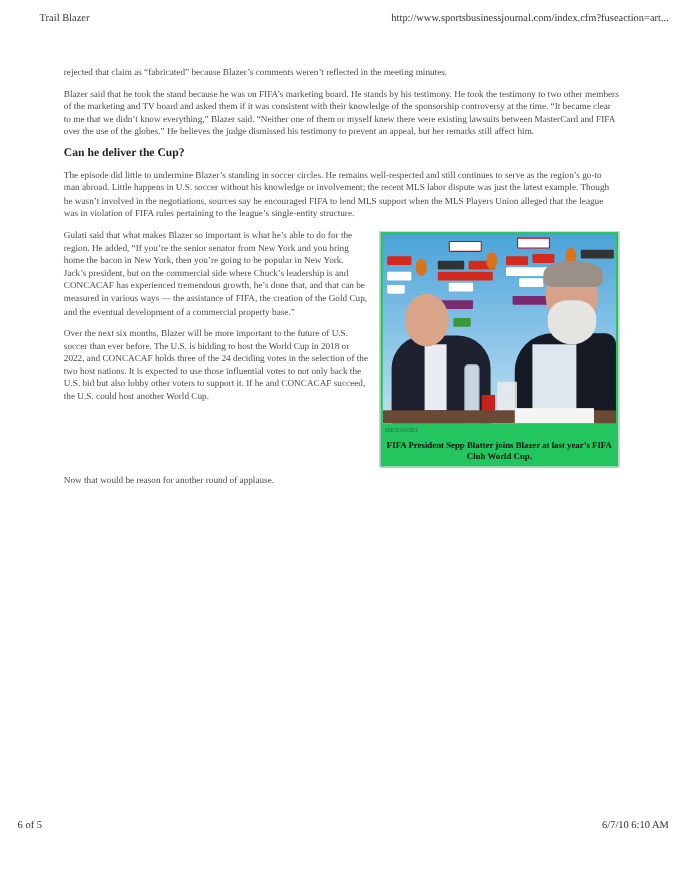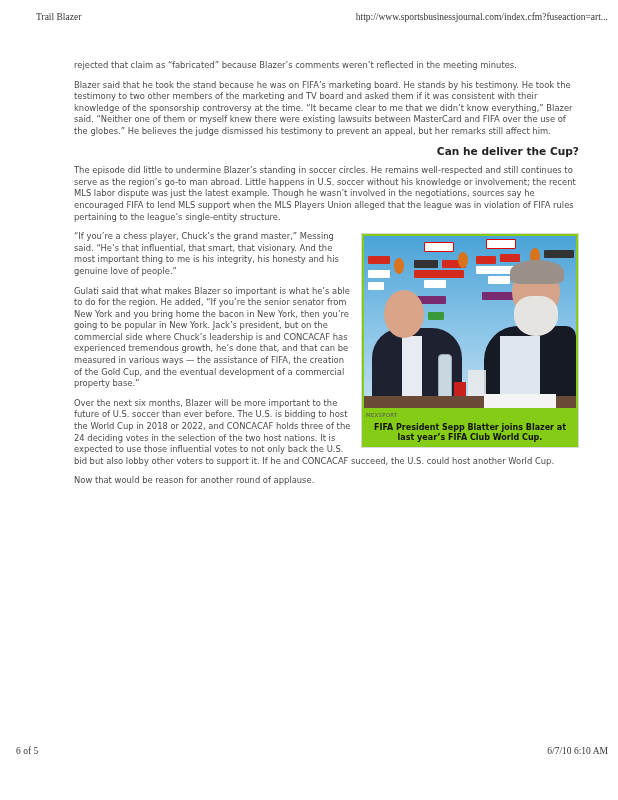--- a/index.html
+++ b/index.html
@@ -3,24 +3,24 @@
 <meta charset="utf-8">
 <style>
   html, body { margin: 0; padding: 0; background: #ffffff; }
   body { width: 618px; height: 800px; position: relative; overflow: hidden; font-family: "DejaVu Sans", sans-serif; color: #444; }
   .hdr { position: absolute; top: 12px; font-family: "Liberation Serif", serif; font-size: 9.5px; color: #333; }
   .hdr-left { left: 16px; margin-left: 20px; }
   .hdr-right { right: 10px; text-align: center; }
   .ftr { position: absolute; top: 746px; font-family: "Liberation Serif", serif; font-size: 9.5px; color: #333; }
   .ftr-left { left: 16px; }
   .ftr-right { right: 10px; }
-  .article { position: absolute; left: 74px; top: 60px; width: 505px; font-size: 8.4px; line-height: 11.6px; color: #4a4a4a; }
+  .article { position: absolute; left: 58px; top: 60px; width: 505px; font-size: 8.4px; line-height: 11.6px; color: #4a4a4a; font-family: Liberation Serif, serif; }
   .article p { margin: 0 0 8px 0; }
-  .subhead { text-align: right; font-size: 10.6px; font-weight: bold; color: #222; margin: 4px 0 8px 0; }
-  .photo-box { float: right; width: 212px; margin: 2px 0 6px 10px; border: 1px solid #d8d8d8; padding: 2px; background: #84cc16; }
+  .subhead { text-align: left; font-size: 10.6px; font-weight: bold; color: #222; margin: 4px 0 8px 0; }
+  .photo-box { float: right; width: 212px; margin: 2px 0 6px 10px; border: 1px solid #d8d8d8; padding: 2px; background: #22c55e; }
   .photo { position: relative; width: 212px; height: 172px; overflow: hidden; background: linear-gradient(180deg, #4aa3d8 0%, #8cc5e8 55%, #bfdff0 100%); }
   .banner { position: absolute; height: 8px; border-radius: 1px; }
   .person { position: absolute; }
   .credit { font-size: 5.5px; color: #555; margin: 2px 0 1px 2px; letter-spacing: 0.2px; }
   .caption { font-size: 8px; font-weight: bold; color: #111; text-align: center; line-height: 10px; padding: 0 2px 2px 2px; }
   .clear { clear: both; }
 </style>
 </head>
 <body>
 
@@ -73,21 +73,20 @@
       <div class="person" style="left:74px;top:118px;width:12px;height:52px;border-radius:4px 4px 1px 1px;background:rgba(220,235,245,0.9);border:1px solid #9ab;"></div>
       <div class="person" style="left:90px;top:146px;width:12px;height:24px;background:#c8201c;"></div>
       <div class="person" style="left:104px;top:134px;width:18px;height:30px;background:rgba(235,235,235,0.85);"></div>
       <div class="person" style="left:0px;top:160px;width:212px;height:12px;background:#6a4a36;"></div>
       <div class="person" style="left:120px;top:158px;width:72px;height:14px;background:#f4f4f4;"></div>
     </div>
     <div class="credit">MEXSPORT</div>
     <div class="caption">FIFA President Sepp Blatter joins Blazer at last year’s FIFA Club World Cup.</div>
   </div>
 
-  <p>“If you’re a chess player, Chuck’s the grand master,” Messing said. “He’s that influential, that smart, that visionary. And the most important thing to me is his integrity, his honesty and his genuine love of people.”</p>
   <p>Gulati said that what makes Blazer so important is what he’s able to do for the region. He added, “If you’re the senior senator from New York and you bring home the bacon in New York, then you’re going to be popular in New York. Jack’s president, but on the commercial side where Chuck’s leadership is and CONCACAF has experienced tremendous growth, he’s done that, and that can be measured in various ways — the assistance of FIFA, the creation of the Gold Cup, and the eventual development of a commercial property base.”</p>
   <p>Over the next six months, Blazer will be more important to the future of U.S. soccer than ever before. The U.S. is bidding to host the World Cup in 2018 or 2022, and CONCACAF holds three of the 24 deciding votes in the selection of the two host nations. It is expected to use those influential votes to not only back the U.S. bid but also lobby other voters to support it. If he and CONCACAF succeed, the U.S. could host another World Cup.</p>
   <div class="clear"></div>
   <p>Now that would be reason for another round of applause.</p>
 </div>
 
 <div class="ftr ftr-left">6 of 5</div>
 <div class="ftr ftr-right">6/7/10 6:10 AM</div>
 
 </body></html>

